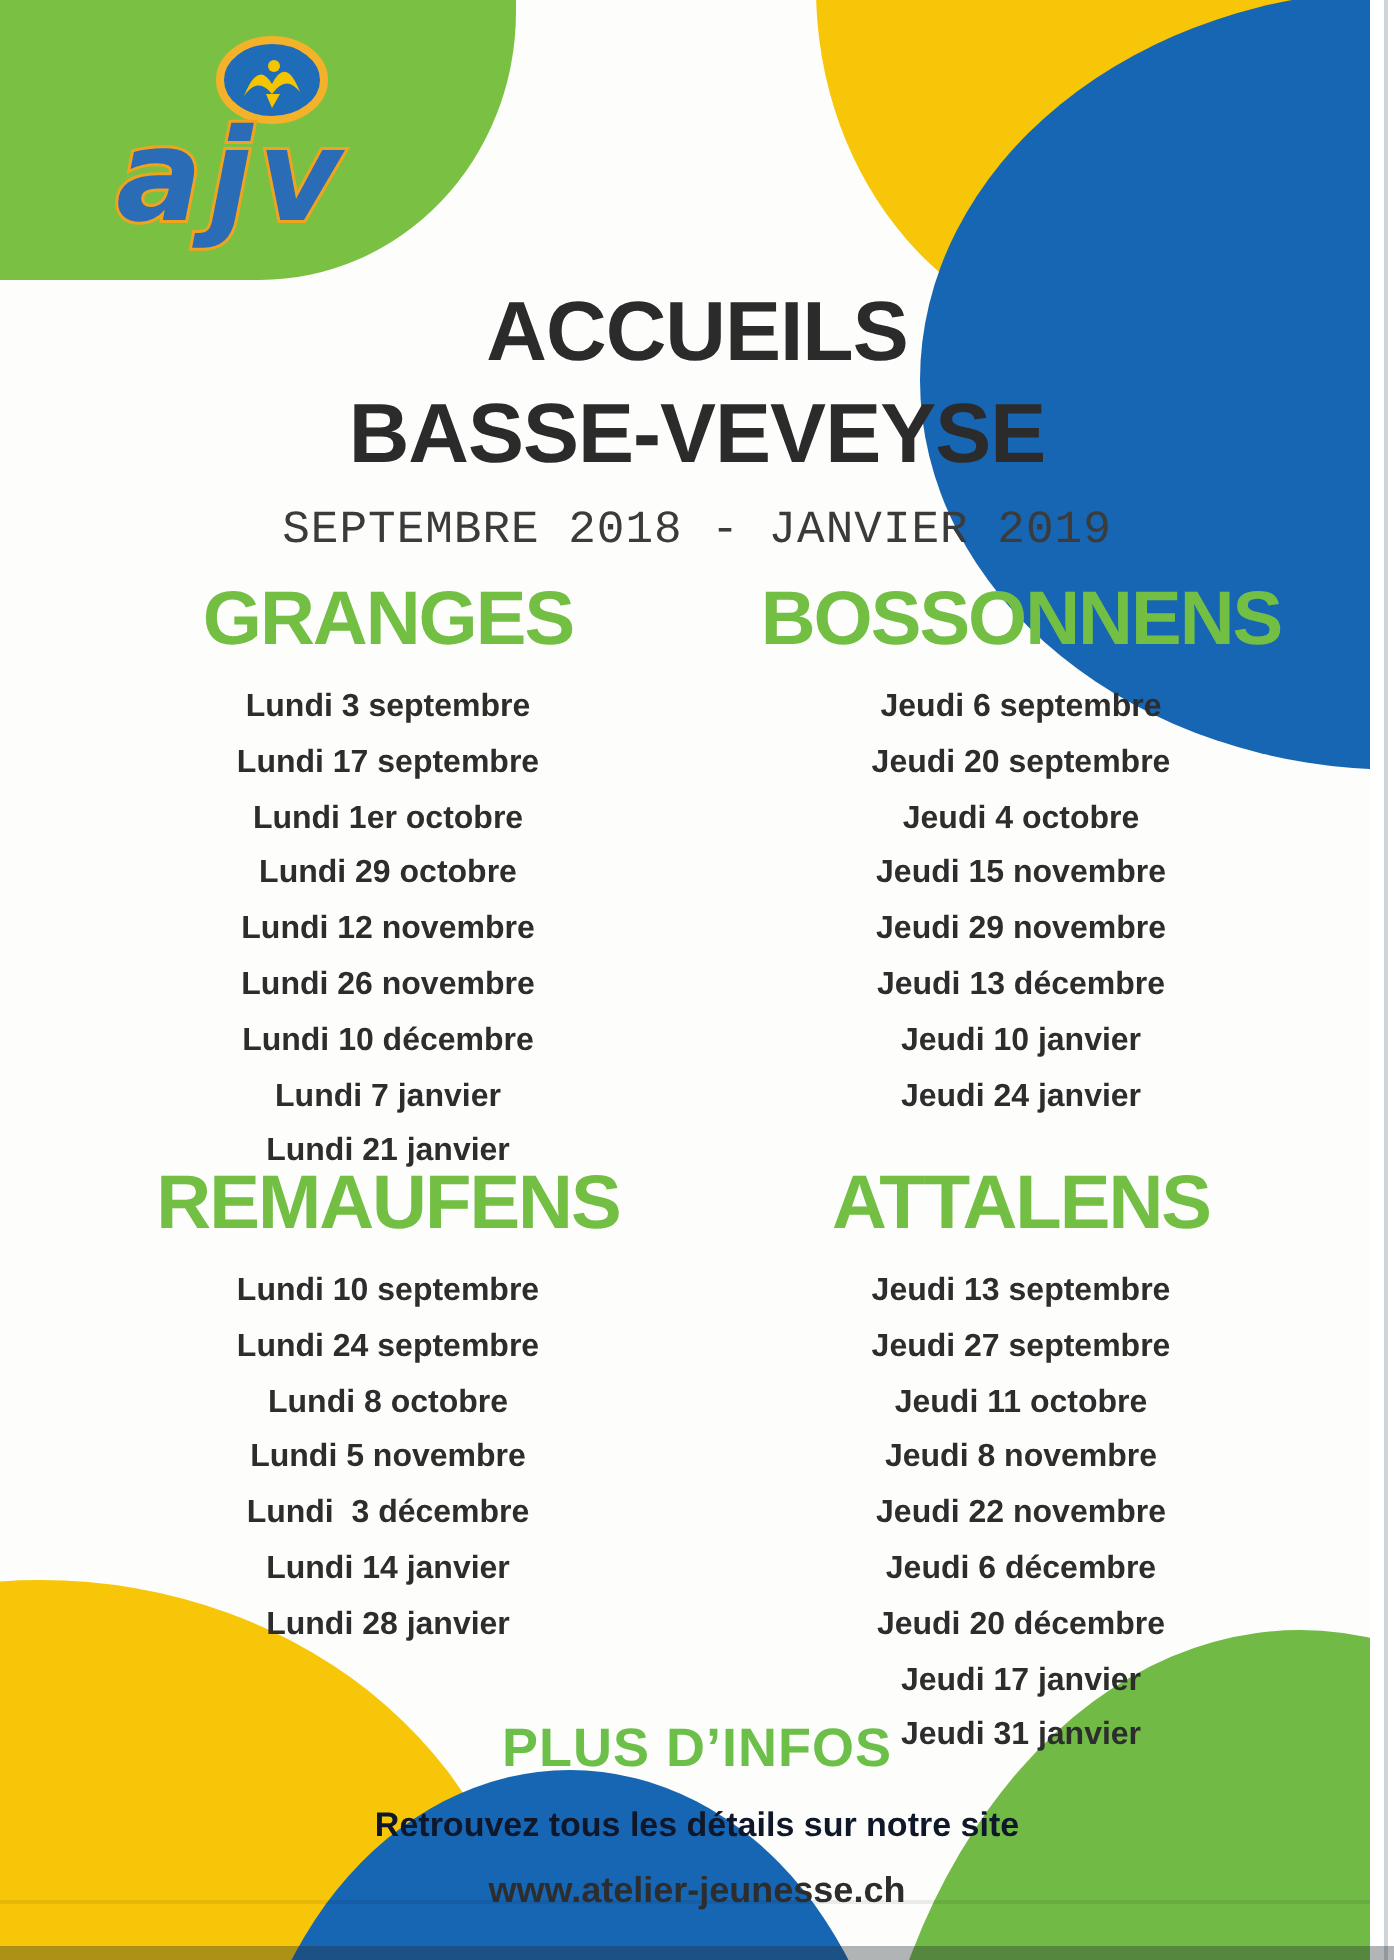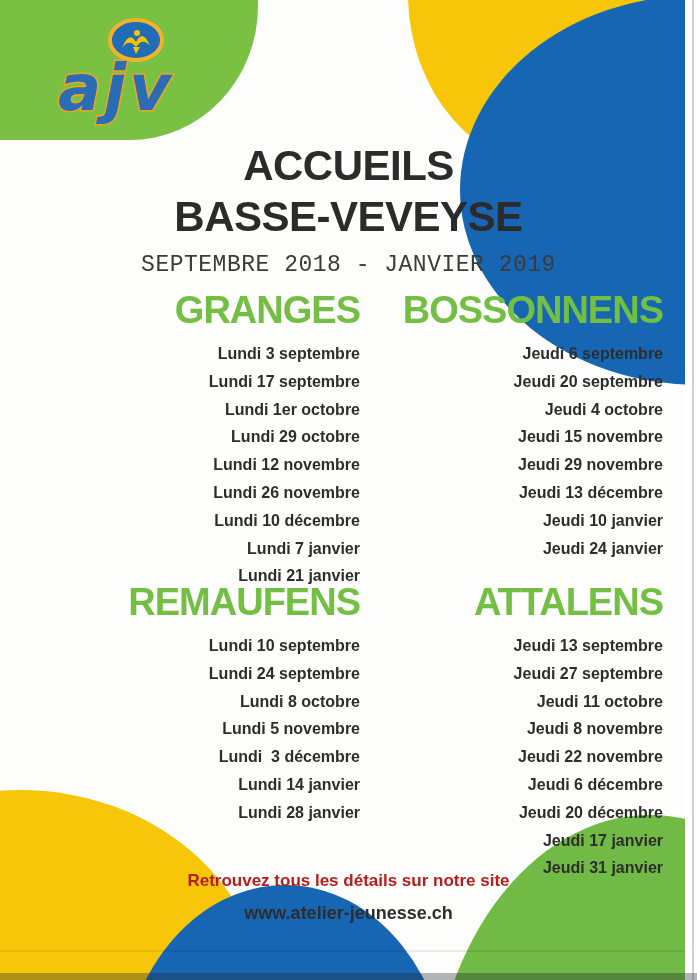--- a/index.html
+++ b/index.html
@@ -69,42 +69,42 @@
   .title{
     position:absolute;left:0;top:140px;width:697px;
     text-align:center;color:#2b2b2b;
     font-size:42px;font-weight:bold;letter-spacing:-0.5px;line-height:51px;
   }
   .subtitle{
     position:absolute;left:0;top:252px;width:697px;
     text-align:center;color:#3b3b3b;
     font-size:23px;font-weight:normal;letter-spacing:0.5px;font-family:Liberation Mono, monospace;
   }
-  .section{position:absolute;text-align:right;}
+  .section{position:absolute;text-align:center;}
   .sec-granges{left:28px;top:290px;width:332px;}
   .sec-bossonnens{left:358px;top:290px;width:305px;}
   .sec-remaufens{left:28px;top:582px;width:332px;}
   .sec-attalens{left:358px;top:582px;width:305px;}
   .section-title{
     font-size:38px;line-height:40px;font-weight:bold;
     letter-spacing:-1px;color:#72bf44;
   }
   .date-list{margin-top:10px;}
   .date{
     font-size:16px;font-weight:bold;color:#2d2d2d;
     line-height:27.8px;white-space:pre;
   }
   .footer{position:absolute;left:0;top:858px;width:697px;text-align:center;}
   .footer-heading{
     font-size:27px;font-weight:bold;color:#6cc04a;letter-spacing:0.5px;
     line-height:32px;
   }
   .footer-line1{
     margin-top:13px;
-    font-size:17px;font-weight:bold;color:#b91c1c;
+    font-size:17px;font-weight:bold;color:#0f172a;
   }
   .footer-site{
     margin-top:12px;
     font-size:18px;font-weight:bold;color:#2d2d2d;
   }
 </style>
 </head>
 <body>
 
 <div class="page">
@@ -190,18 +190,19 @@
           <div class="date">Jeudi 8 novembre</div>
           <div class="date">Jeudi 22 novembre</div>
           <div class="date">Jeudi 6 décembre</div>
           <div class="date">Jeudi 20 décembre</div>
           <div class="date">Jeudi 17 janvier</div>
           <div class="date">Jeudi 31 janvier</div>
         </div>
     </div>
 
     <div class="footer">
+      <div class="footer-heading">PLUS D’INFOS</div>
       <div class="footer-line1">Retrouvez tous les détails sur notre site</div>
       <div class="footer-site">www.atelier-jeunesse.ch</div>
     </div>
 
   </div>
 </div>
 
 </body></html>

